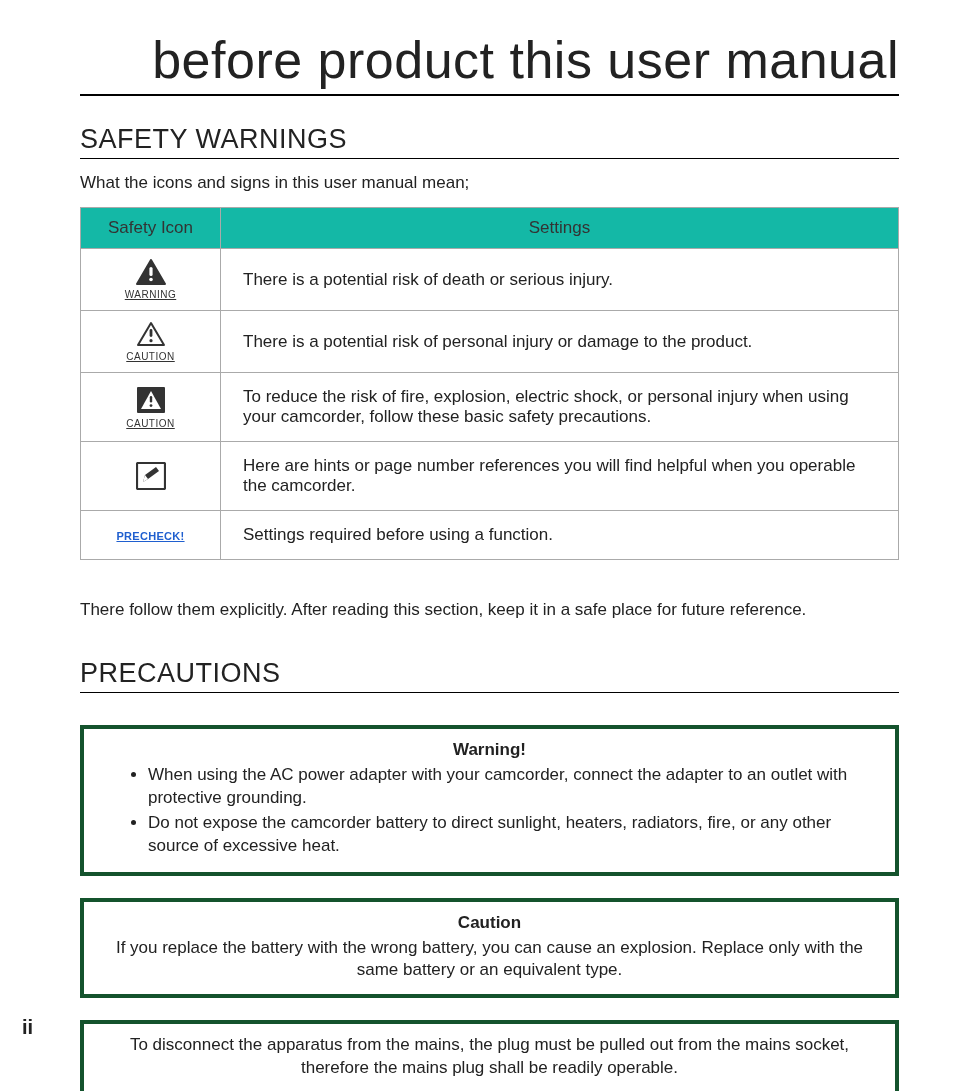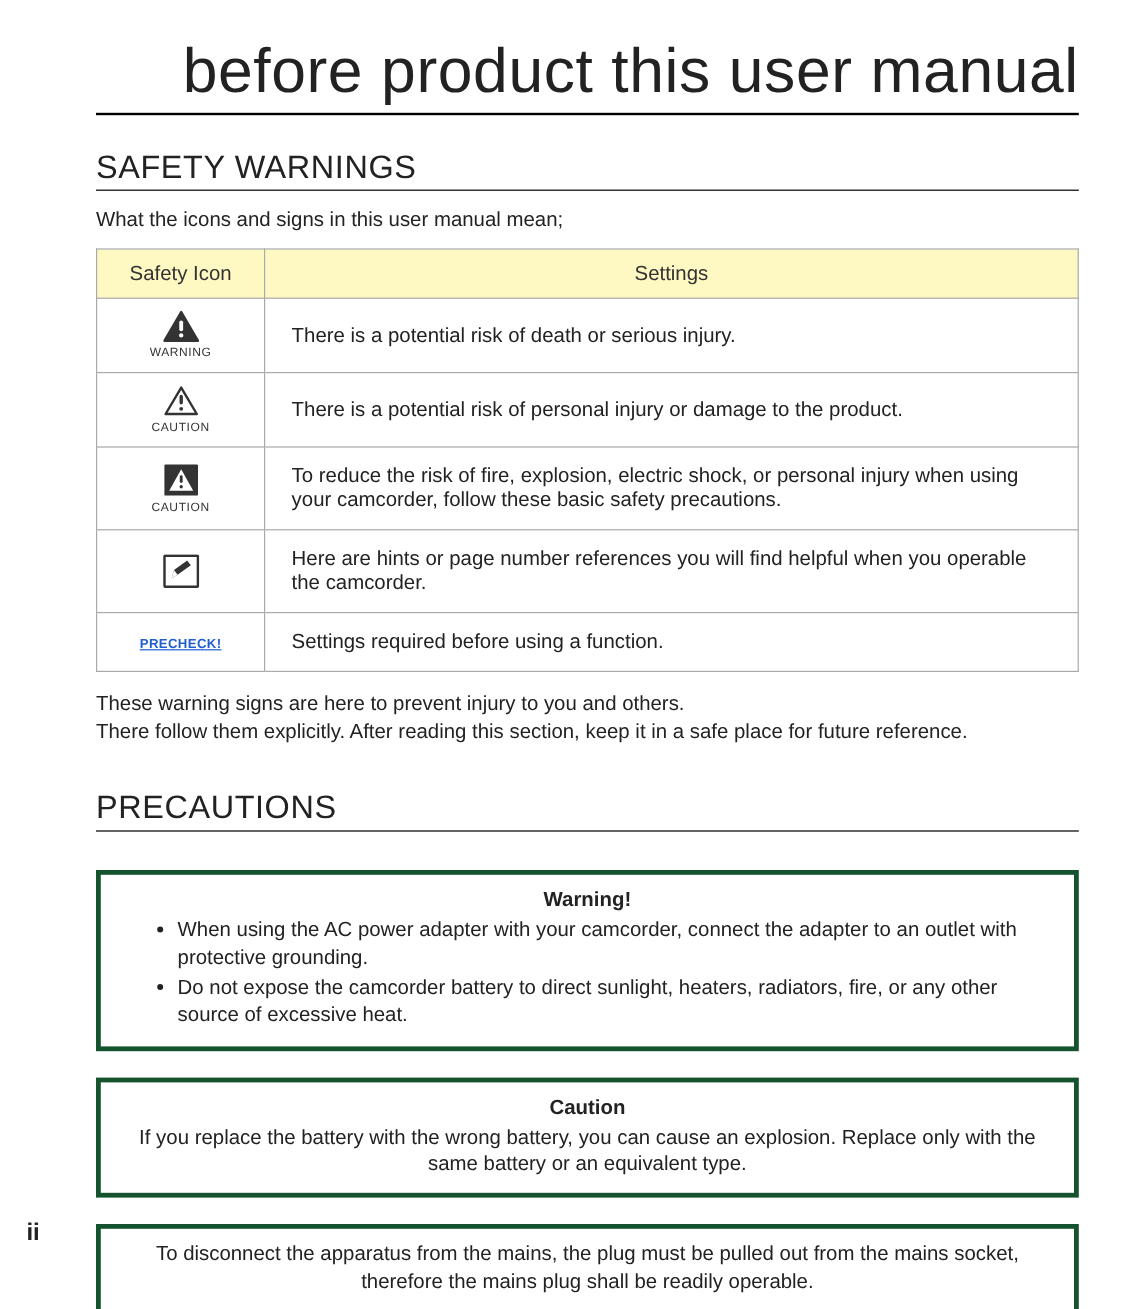--- a/index.html
+++ b/index.html
@@ -33,21 +33,21 @@
   .intro-line {
     font-size: 17px;
     margin-bottom: 14px;
   }
   table.safety {
     width: 100%;
     border-collapse: collapse;
     margin-bottom: 16px;
   }
   table.safety th {
-    background: #fef9c3;
+    background: #14b8a6;
     color: #333;
     font-weight: 400;
     font-size: 17px;
     padding: 10px 8px;
     border: 1px solid #aaa;
     text-align: center;
   }
   table.safety td {
     border: 1px solid #aaa;
     padding: 14px 22px;
@@ -58,20 +58,21 @@
     width: 140px;
     text-align: center;
     padding: 10px 4px;
   }
   .icon-label {
     display: block;
     font-size: 10px;
     letter-spacing: 0.5px;
     margin-top: 4px;
     color: #333;
+    text-decoration: underline;
   }
   .precheck-label {
     font-size: 11px;
     color: #1f5fcf;
     font-weight: bold;
     text-decoration: underline;
     letter-spacing: 0.3px;
   }
   .footnote {
     font-size: 17px;
@@ -172,21 +173,21 @@
     <tr>
       <td class="icon-cell">
         <span class="precheck-label">PRECHECK!</span>
       </td>
       <td>Settings required before using a function.</td>
     </tr>
   </tbody>
 </table>
 
 <p class="footnote">
-  <span>These warning signs are here to prevent injury to you and others.</span><br>
+  <br>
   <span>There follow them explicitly. After reading this section, keep it in a safe place for future reference.</span>
 </p>
 
 <div class="section-heading">PRECAUTIONS</div>
 <div class="precautions-gap"></div>
 
 <div class="box">
   <div class="box-title">Warning!</div>
   <ul>
     <li>When using the AC power adapter with your camcorder, connect the adapter to an outlet with protective grounding.</li>

